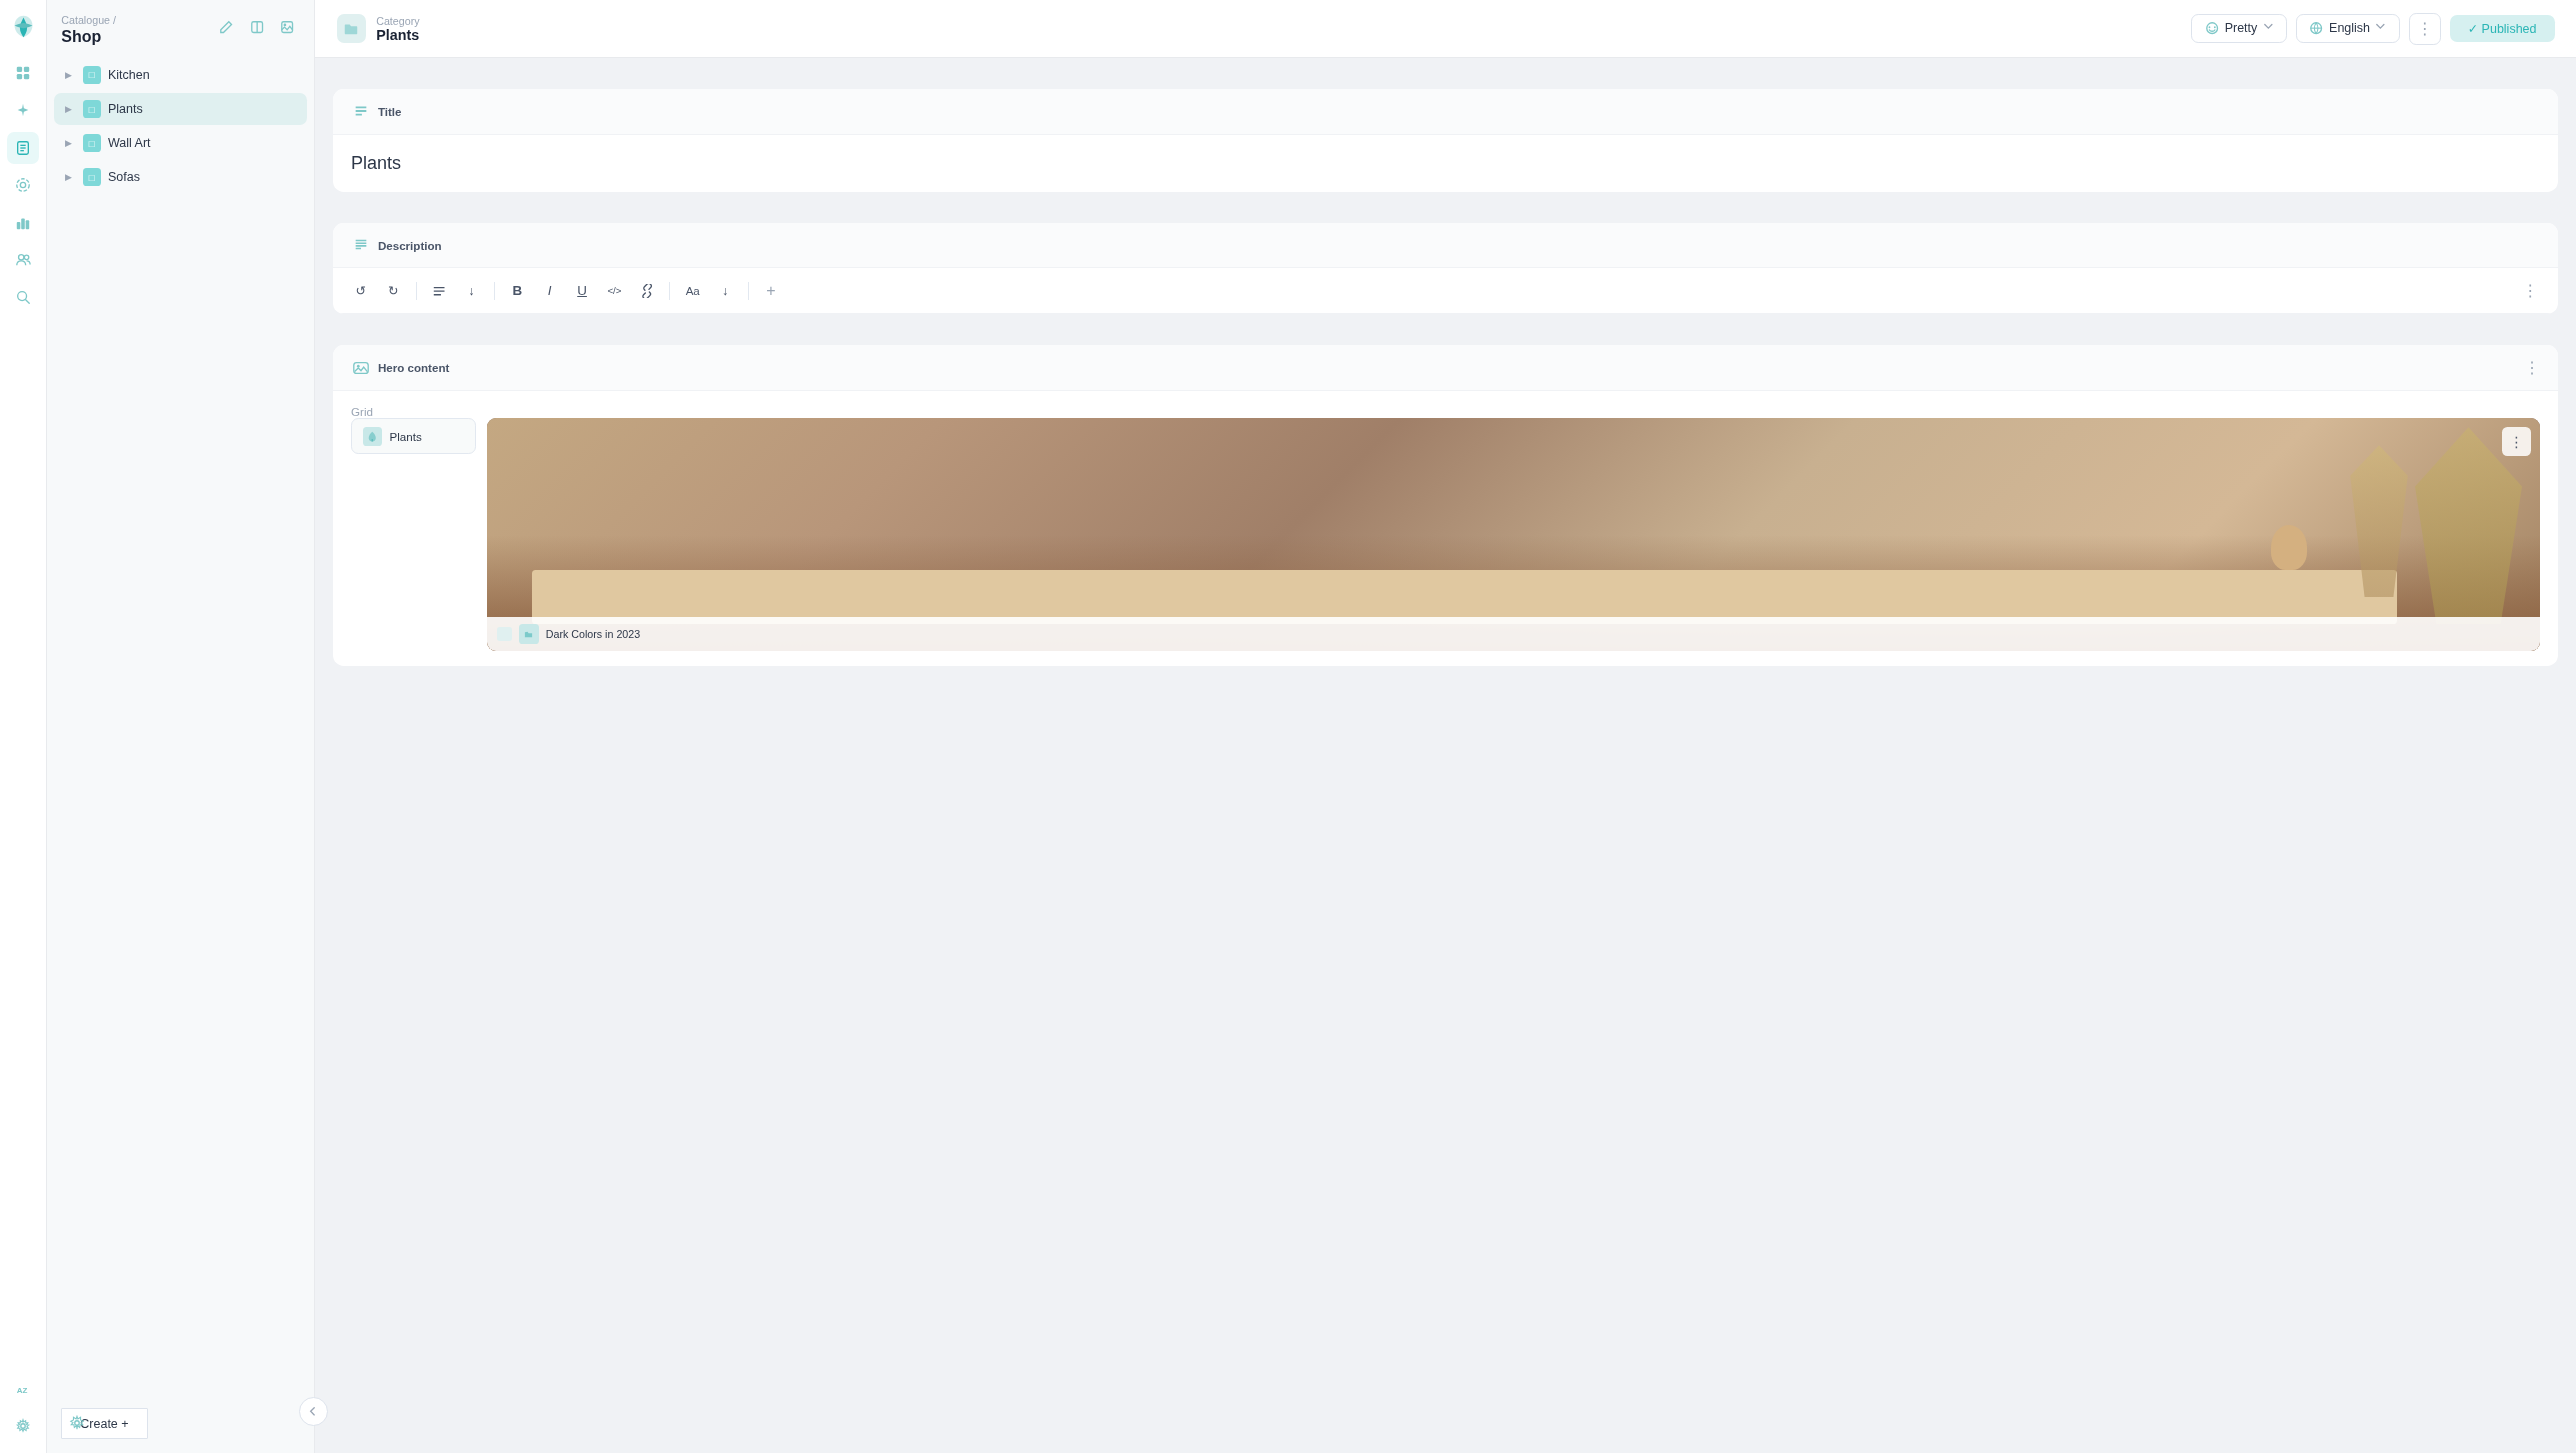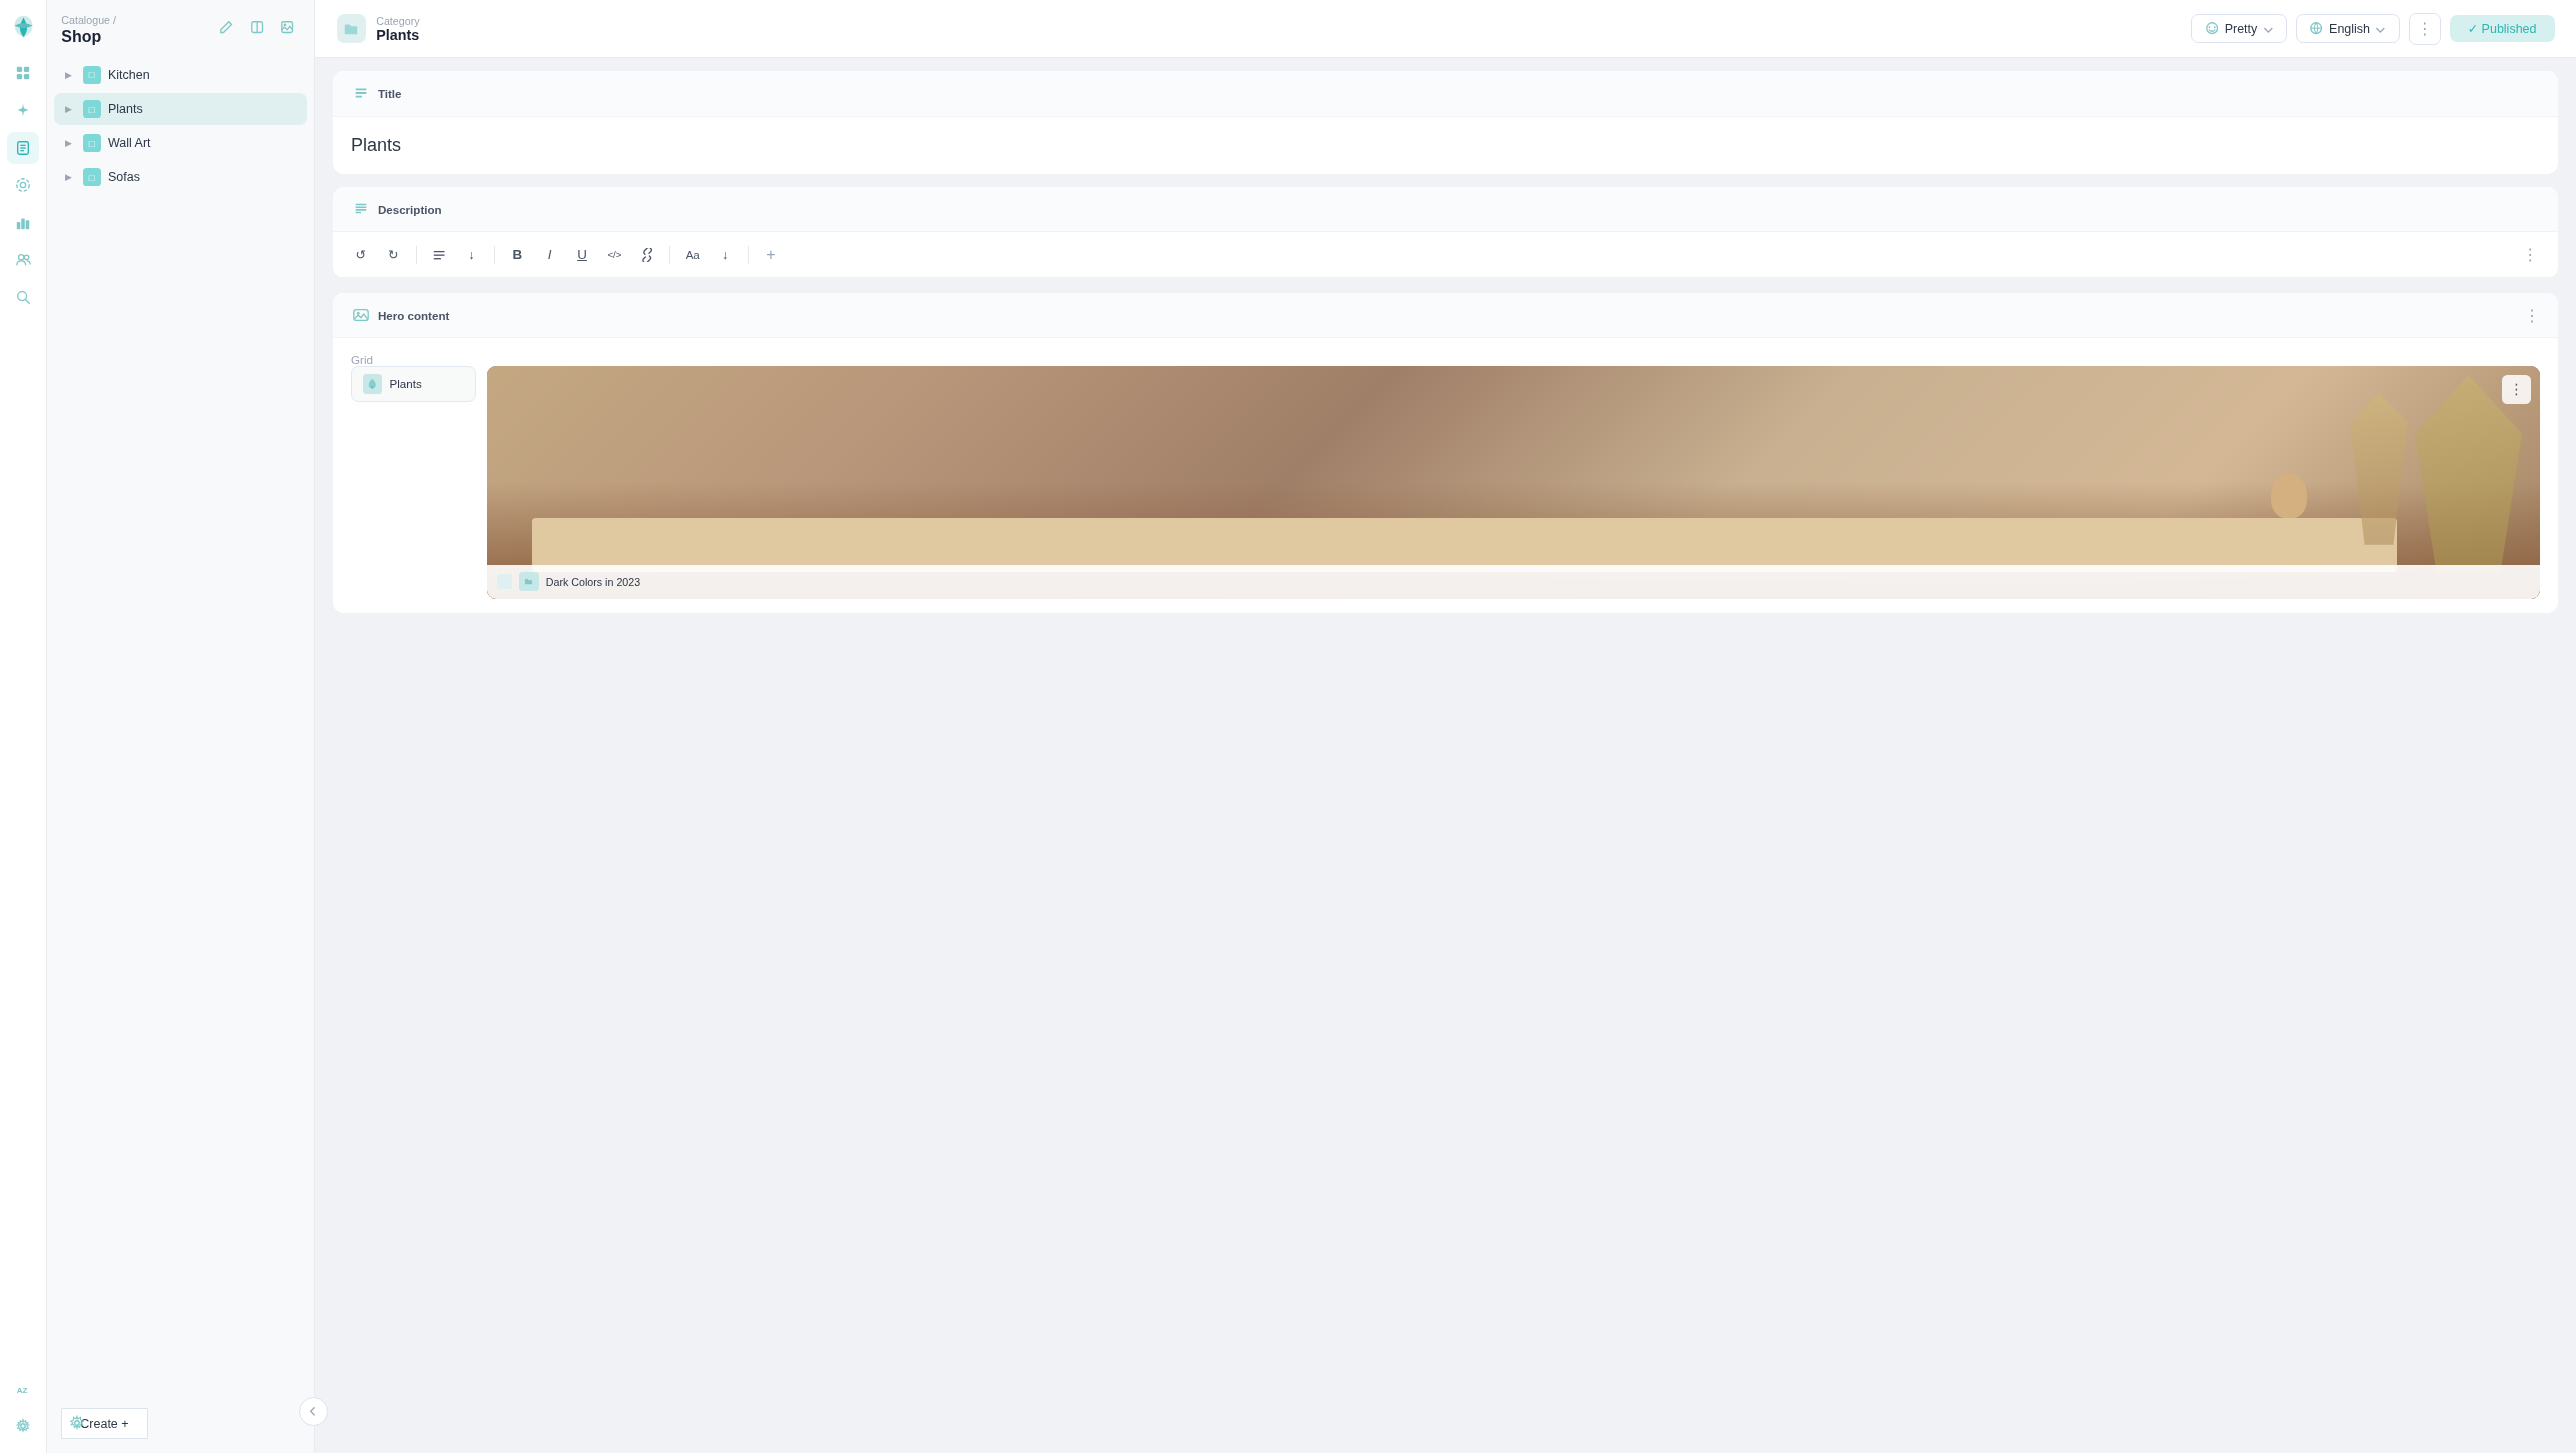--- a/index.html
+++ b/index.html
@@ -187,21 +187,21 @@
       color: #1a2233;
     }
     .top-bar-spacer { flex: 1; }
     .top-bar-actions {
       display: flex;
       align-items: center;
       gap: 9px;
     }
     .format-btn {
       display: flex;
-      align-items: flex-end;
+      align-items: flex-start;
       gap: 5.4px;
       padding: 6.3px 12.5px;
       border: 0.9px solid #dde3ec;
       border-radius: 7.2px;
       background: #fff;
       cursor: pointer;
       font-size: 12.5px;
       color: #2d3748;
     }
     .more-btn {
@@ -228,21 +228,21 @@
       cursor: pointer;
       font-size: 12.5px;
       font-weight: 500;
       color: #2bb5b5;
     }
 
     
     .section-card {
       background: #fff;
       border-radius: 10.7px;
-      margin: 13px 18px;
+      margin: 31px 18px;
       overflow: hidden;
     }
     .section-header {
       display: flex;
       align-items: center;
       gap: 7.2px;
       padding: 12.5px 18px;
       border-bottom: 0.9px solid #f0f2f5;
       background: #fafbfc;
     }

